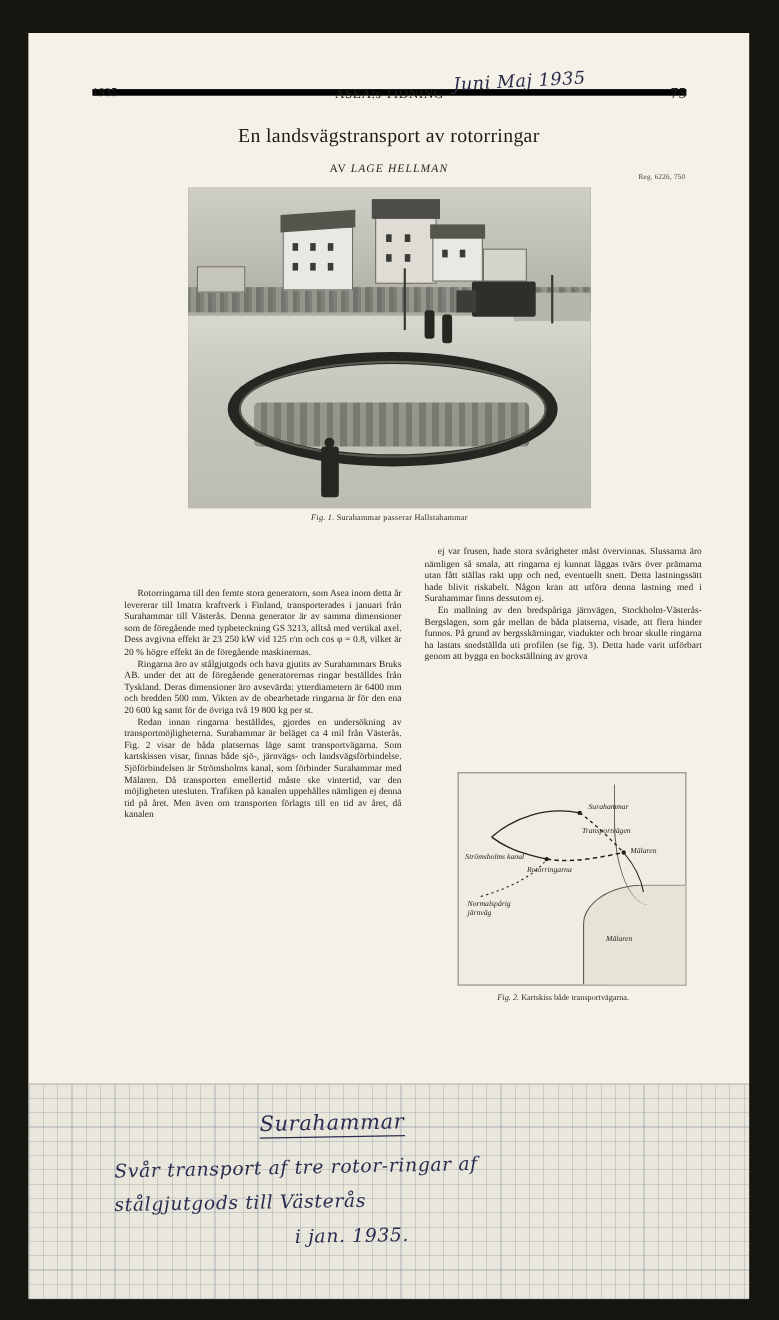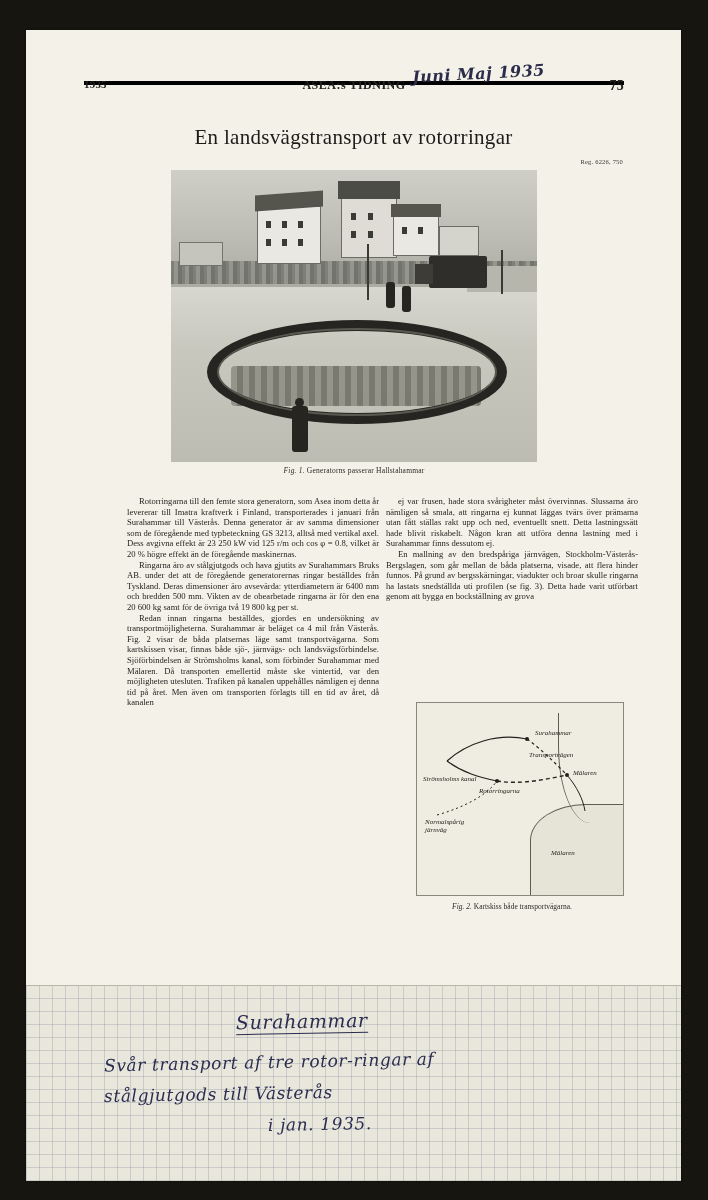--- a/index.html
+++ b/index.html
@@ -37,26 +37,25 @@
     left: 0; top: 0;
     width: 655px;
     height: 955px;
     background: #f4f1e8;
     padding: 0;
   }
   .masthead {
     position: absolute;
     left: 58px; top: 48px;
     width: 540px;
-    border-bottom: 4px solid #000000;
+    border-bottom: 6px solid #000000;
     padding-bottom: 3px;
     font-size: 11px;
     color: #23221e;
     letter-spacing: .2px;
-    font-weight: bold;
   }
   .masthead .yr-left { position: absolute; left: 0; top: 0; font-size: 11px;}
   .masthead .mast-title {
     position: absolute; left: 50%; top: 0;
     transform: translateX(-50%);
     font-size: 12px; letter-spacing: .5px;
   }
   .masthead .yr-right { position: absolute; right: 0; top: 0; font-size: 14px;}
   .masthead .handwritten-date {
     position: absolute;
@@ -64,23 +63,23 @@
     font-family: "DejaVu Serif", serif;
     font-style: italic;
     font-size: 16px;
     color: #2b2b4a;
     transform: rotate(-3deg);
     letter-spacing: .5px;
   }
   h1.title {
     position: absolute;
     left: 0; right: 0; top: 83px;
-    margin: 12px;
+    margin: 0;
     text-align: center;
-    font-size: 21px;
+    font-size: 18px;
     font-weight: normal;
     letter-spacing: .3px;
     color: #1c1b18;
   }
   .byline {
     position: absolute;
     left: 0; right: 0; top: 118px;
     text-align: center;
     font-size: 10.5px;
     letter-spacing: 1px;
@@ -198,21 +197,21 @@
   .col {
     position: absolute;
     top: 466px;
     width: 252px;
     font-size: 8.6px;
     line-height: 10.6px;
     text-align: justify;
     color: #201f1c;
     hyphens: auto;
   }
-  .col.left { left: 101px; }
+  .col.left { left: 87px; margin-top: 38px; }
   .col.right { left: 360px; }
   .col p { margin: 0 0 0 0; text-indent: 12px; }
   .col p.first { text-indent: 12px; }
 
   
   .mapfig {
     position: absolute;
     left: 390px; top: 672px;
     width: 206px; height: 192px;
     background: #efece1;
@@ -292,20 +291,24 @@
 
       <div class="masthead">
         <span class="yr-left">1935</span>
         <span class="mast-title">ASEA:s TIDNING</span>
         <span class="yr-right">75</span>
         <span class="handwritten-date">Juni Maj 1935</span>
       </div>
 
       <h1 class="title">En landsvägstransport av rotorringar</h1>
 
+      <div class="byline">
+        <span>AV</span>
+        <i>LAGE HELLMAN</i>
+      </div>
 
       <div class="regno">Reg. 6226, 750</div>
 
       <div class="photo">
         <div class="sky"></div>
         <div class="treeline"></div>
         <div class="ground"></div>
         <div class="hill"></div>
         <div class="shed"></div>
         <div class="house h1">
@@ -333,21 +336,21 @@
         <div class="sled"></div>
         <div class="ring-outer"></div>
         <div class="ring-inner-shade"></div>
         <div class="person p2"></div>
         <div class="person p3"></div>
         <div class="person p-main"></div>
       </div>
 
       <div class="fig1cap">
         <i>Fig. 1.</i>
-        <span>Generatorns passerar Hallstahammar</span>
+        <span>Surahammar passerar Hallstahammar</span>
       </div>
 
       <div class="col left">
         <p class="first">Rotorringarna till den femte stora generatorn, som Asea inom detta år levererar till Imatra kraftverk i Finland, transporterades i januari från Surahammar till Västerås. Denna generator är av samma dimensioner som de föregående med typbeteckning GS 3213, alltså med vertikal axel. Dess avgivna effekt är 23 250 kW vid 125 r/m och cos φ = 0.8, vilket är 20 % högre effekt än de föregående maskinernas.</p>
         <p>Ringarna äro av stålgjutgods och hava gjutits av Surahammars Bruks AB. under det att de föregående generatorernas ringar beställdes från Tyskland. Deras dimensioner äro avsevärda: ytterdiametern är 6400 mm och bredden 500 mm. Vikten av de obearbetade ringarna är för den ena 20 600 kg samt för de övriga två 19 800 kg per st.</p>
         <p>Redan innan ringarna beställdes, gjordes en undersökning av transportmöjligheterna. Surahammar är beläget ca 4 mil från Västerås. Fig. 2 visar de båda platsernas läge samt transportvägarna. Som kartskissen visar, finnas både sjö-, järnvägs- och landsvägsförbindelse. Sjöförbindelsen är Strömsholms kanal, som förbinder Surahammar med Mälaren. Då transporten emellertid måste ske vintertid, var den möjligheten utesluten. Trafiken på kanalen uppehålles nämligen ej denna tid på året. Men även om transporten förlagts till en tid av året, då kanalen</p>
       </div>
 
       <div class="col right">
         <p>ej var frusen, hade stora svårigheter måst övervinnas. Slussarna äro nämligen så smala, att ringarna ej kunnat läggas tvärs över prämarna utan fått ställas rakt upp och ned, eventuellt snett. Detta lastningssätt hade blivit riskabelt. Någon kran att utföra denna lastning med i Surahammar finns dessutom ej.</p>

